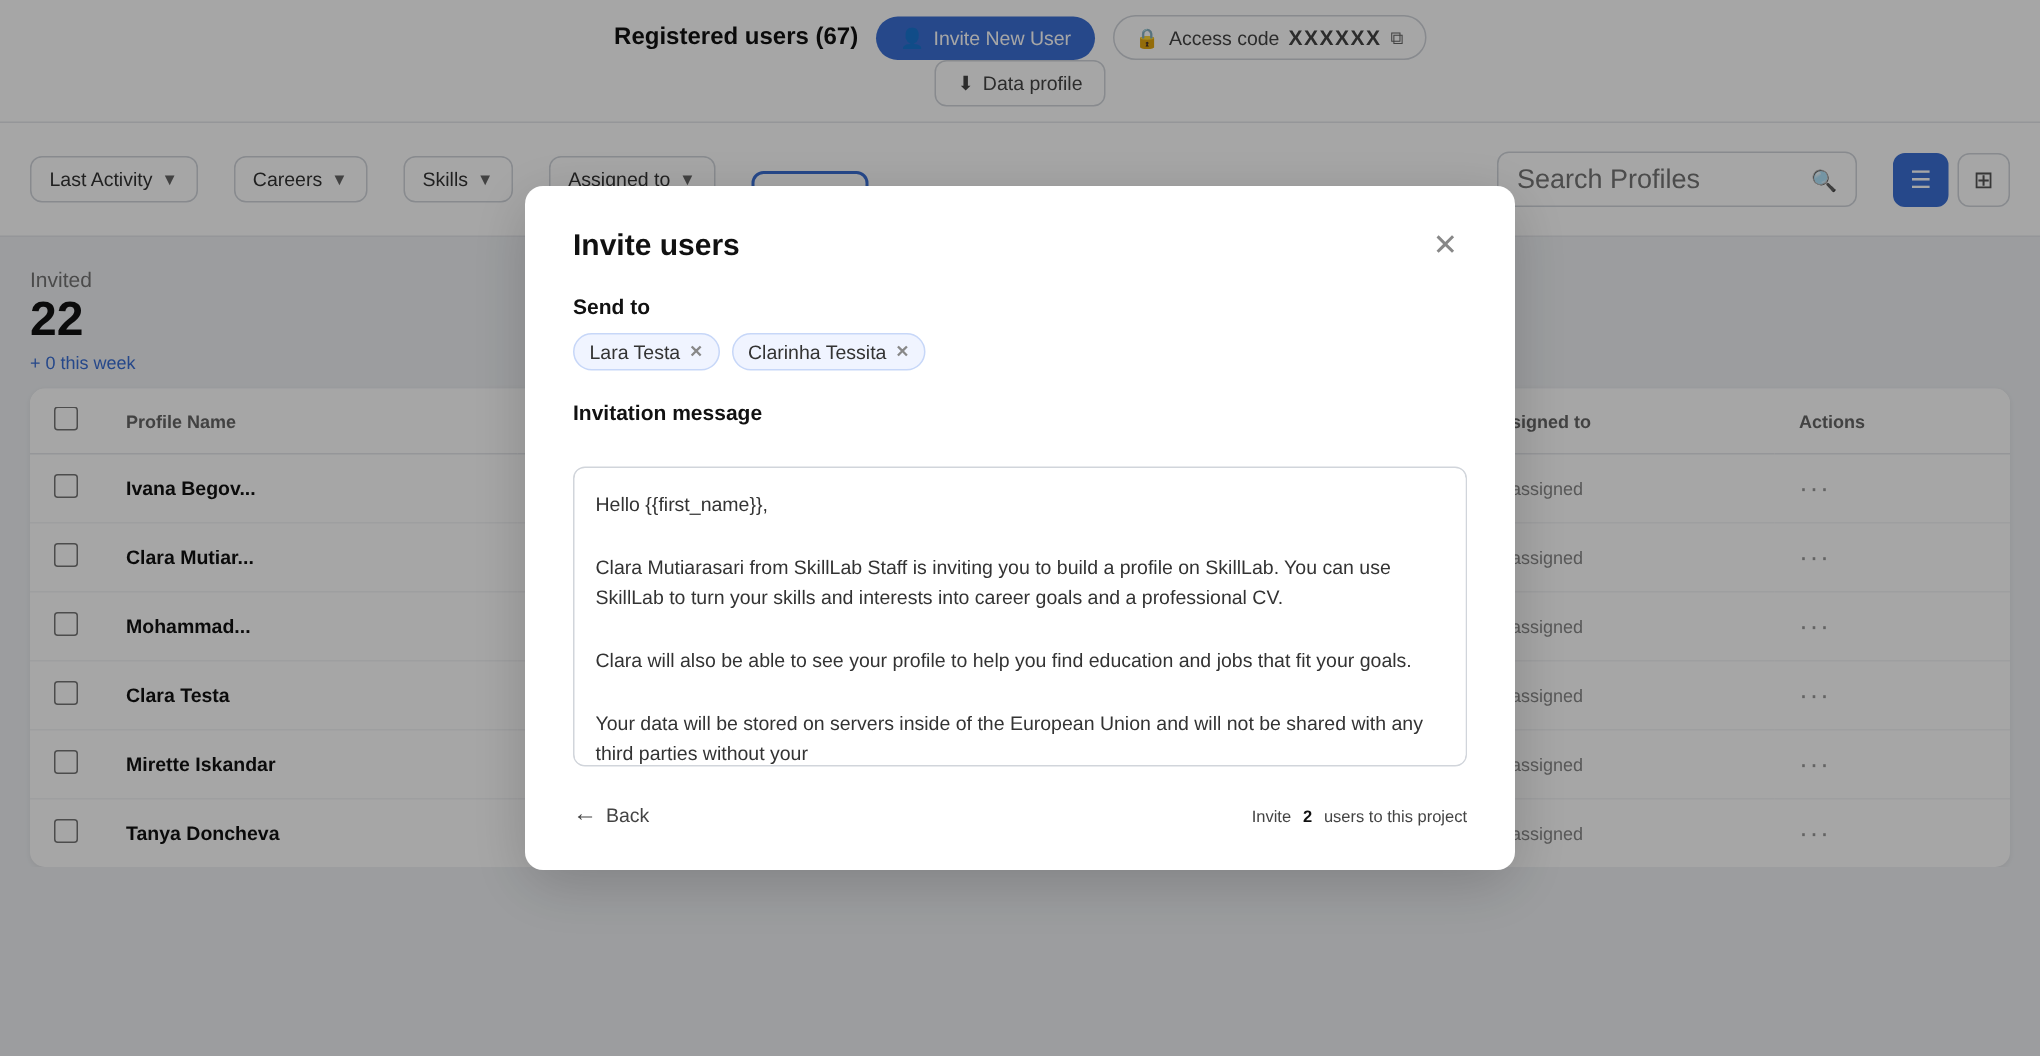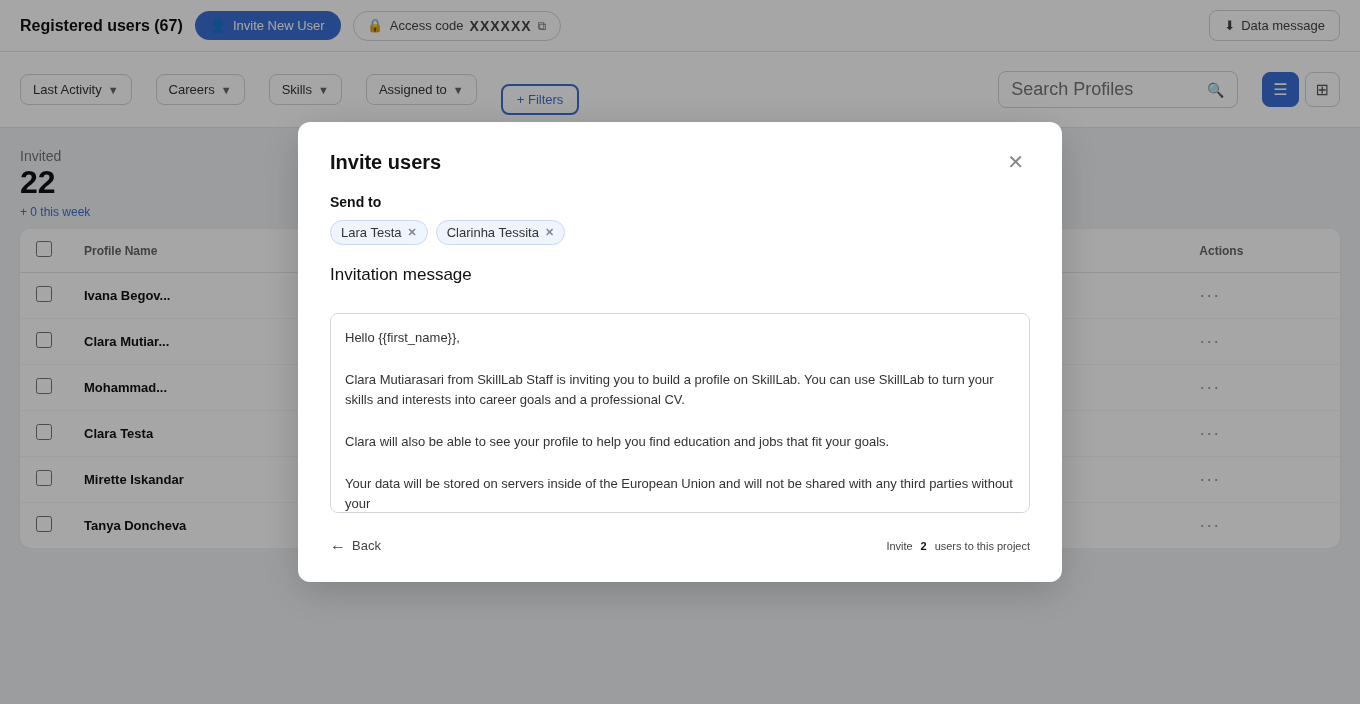--- a/index.html
+++ b/index.html
@@ -1,21 +1,21 @@
 <!DOCTYPE html>
 <html><head>
   <meta charset="utf-8">
   <style>
     * { box-sizing: border-box; margin: 0; padding: 0; }
     body { font-family: -apple-system, BlinkMacSystemFont, 'Segoe UI', sans-serif; background: #f0f2f5; color: #222; font-size: 14px; }
 
     
     .header-bar {
       display: flex; align-items: center; justify-content: space-between;
-      padding: 10px 20px; background: #fff; border-bottom: 1px solid #e5e7eb;
+      padding: 10px 20px; background: #fff; border-bottom: 1px solid #e5e7eb; flex-direction: column;
     }
     .header-left { display: flex; align-items: center; gap: 12px; }
     .header-title { font-size: 16px; font-weight: 600; color: #111; }
     .invite-btn {
       display: flex; align-items: center; gap: 6px;
       background: #3b6fd4; color: #fff; border: none; border-radius: 20px;
       padding: 7px 16px; font-size: 13px; font-weight: 500; cursor: pointer;
     }
     .access-code-badge {
       display: flex; align-items: center; gap: 6px;
@@ -92,40 +92,40 @@
 
     
     .overlay {
       position: fixed; top: 0; left: 0; right: 0; bottom: 0;
       background: rgba(0,0,0,0.35); display: flex; align-items: center; justify-content: center;
       z-index: 100;
     }
 
     
     .modal {
-      background: #fff; border-radius: 12px; width: 764px; max-width: 95vw;
+      background: #fff; border-radius: 12px; width: 660px; max-width: 95vw;
       box-shadow: 0 10px 40px rgba(0,0,0,0.18); padding: 28px 32px 28px;
     }
     .modal-header {
       display: flex; align-items: center; justify-content: space-between; margin-bottom: 20px;
     }
     .modal-title { font-size: 20px; font-weight: 700; color: #111; }
     .modal-close {
       cursor: pointer; color: #888; font-size: 20px; line-height: 1;
       background: none; border: none; padding: 2px 6px; border-radius: 50%;
     }
     .send-to-label { font-size: 14px; font-weight: 600; color: #111; margin-bottom: 10px; }
     .recipients-row { display: flex; flex-wrap: wrap; gap: 8px; margin-bottom: 20px; }
     .recipient-chip {
       display: flex; align-items: center; gap: 6px;
       background: #f0f4ff; border: 1px solid #c7d7f8; border-radius: 16px;
       padding: 4px 10px; font-size: 13px; color: #333;
     }
     .chip-remove { cursor: pointer; color: #888; font-size: 11px; font-weight: 700; }
-    .invitation-label { font-size: 17px; font-weight: 400; color: #111; margin-bottom: 28px; }
+    .invitation-label { font-size: 14px; font-weight: 700; color: #111; margin-bottom: 28px; }
     .message-area {
       width: 100%; border: 1px solid #d1d5db; border-radius: 8px;
       padding: 14px; font-size: 13px; color: #333; line-height: 1.6;
       min-height: 200px; resize: none; outline: none; font-family: inherit;
     }
     .modal-footer {
       display: flex; align-items: center; justify-content: space-between; margin-top: 20px;
     }
     .back-btn {
       display: flex; align-items: center; gap: 6px;
@@ -151,21 +151,21 @@
     </button>
     <div class="access-code-badge">
       <span>🔒</span>
       <span>Access code</span>
       <span class="access-code-value">XXXXXX</span>
       <span class="copy-icon">⧉</span>
     </div>
   </div>
   <button class="data-export-btn">
     <span>⬇</span>
-    <span>Data message</span>
+    <span>Data profile</span>
   </button>
 </div>
 
 <div class="filter-bar">
   <div class="filter-dropdown">
     <span>Last Activity</span>
     <span class="chevron">▼</span>
   </div>
   <div class="filter-dropdown">
     <span>Careers</span>

